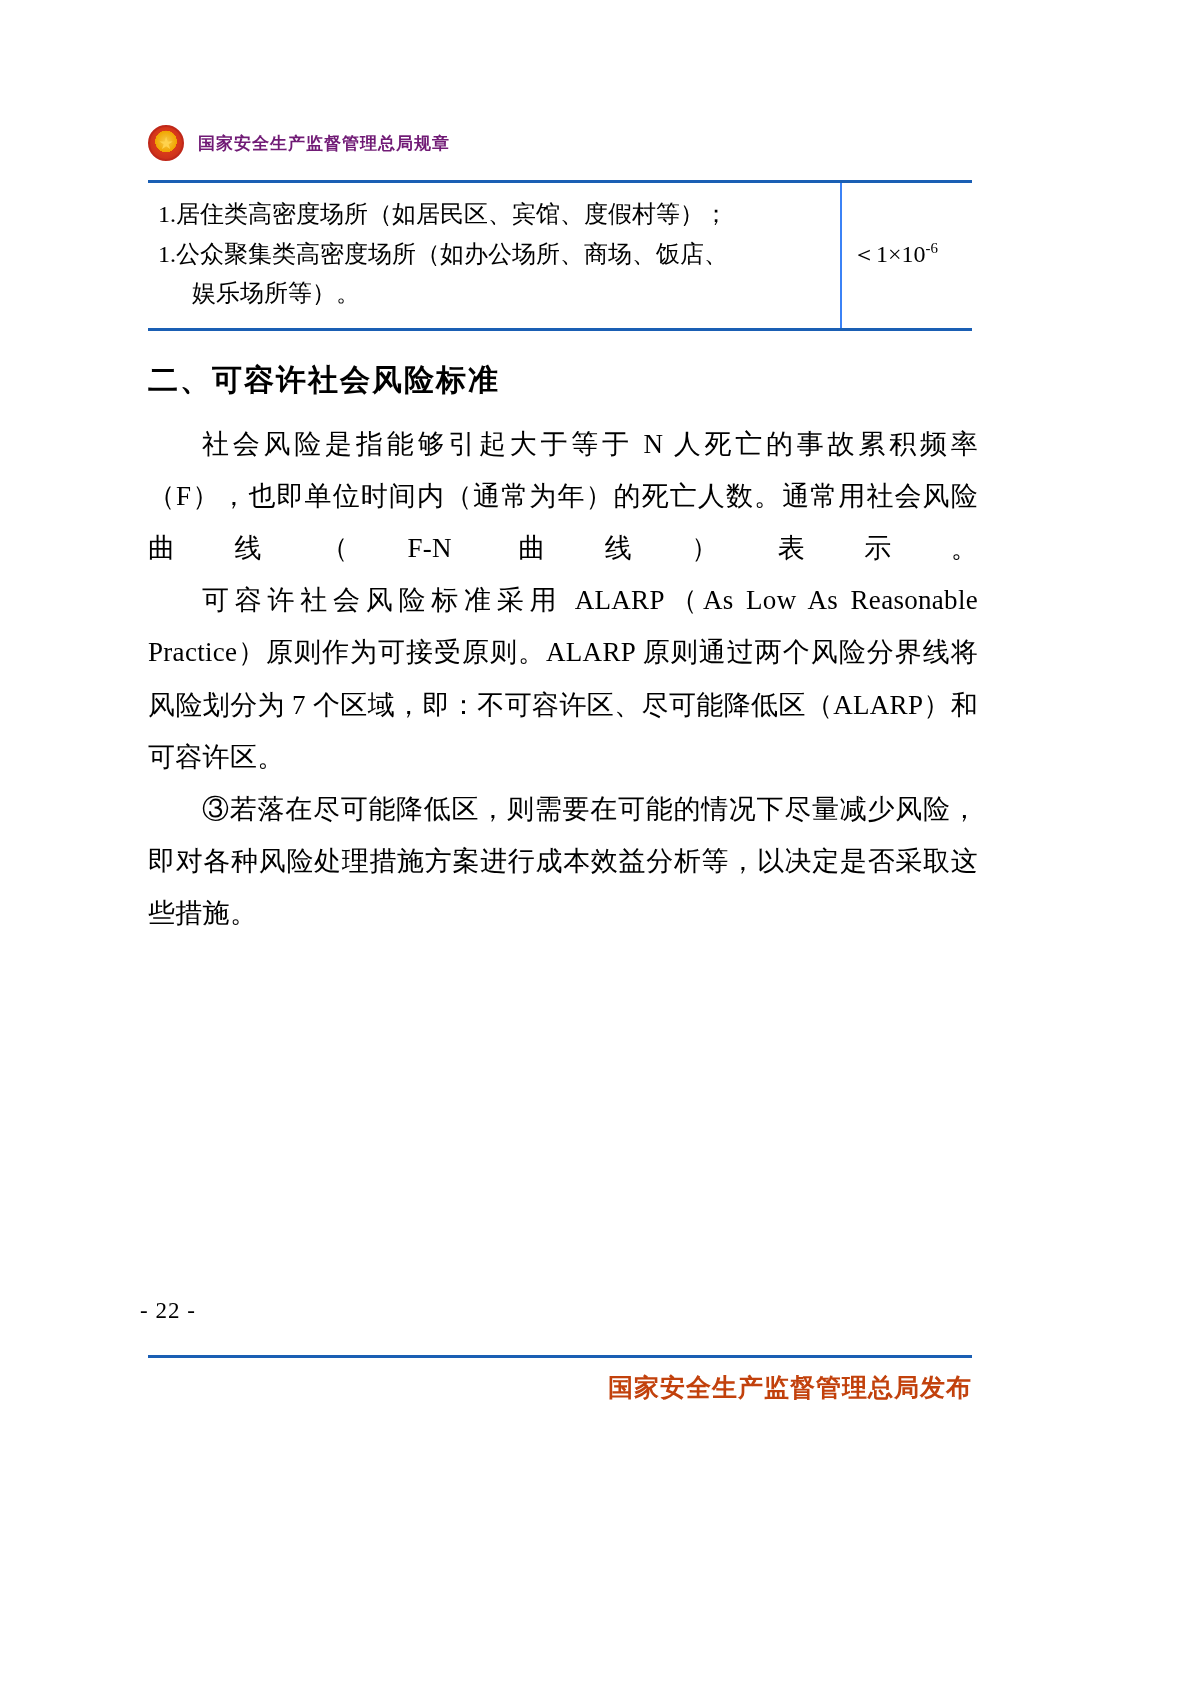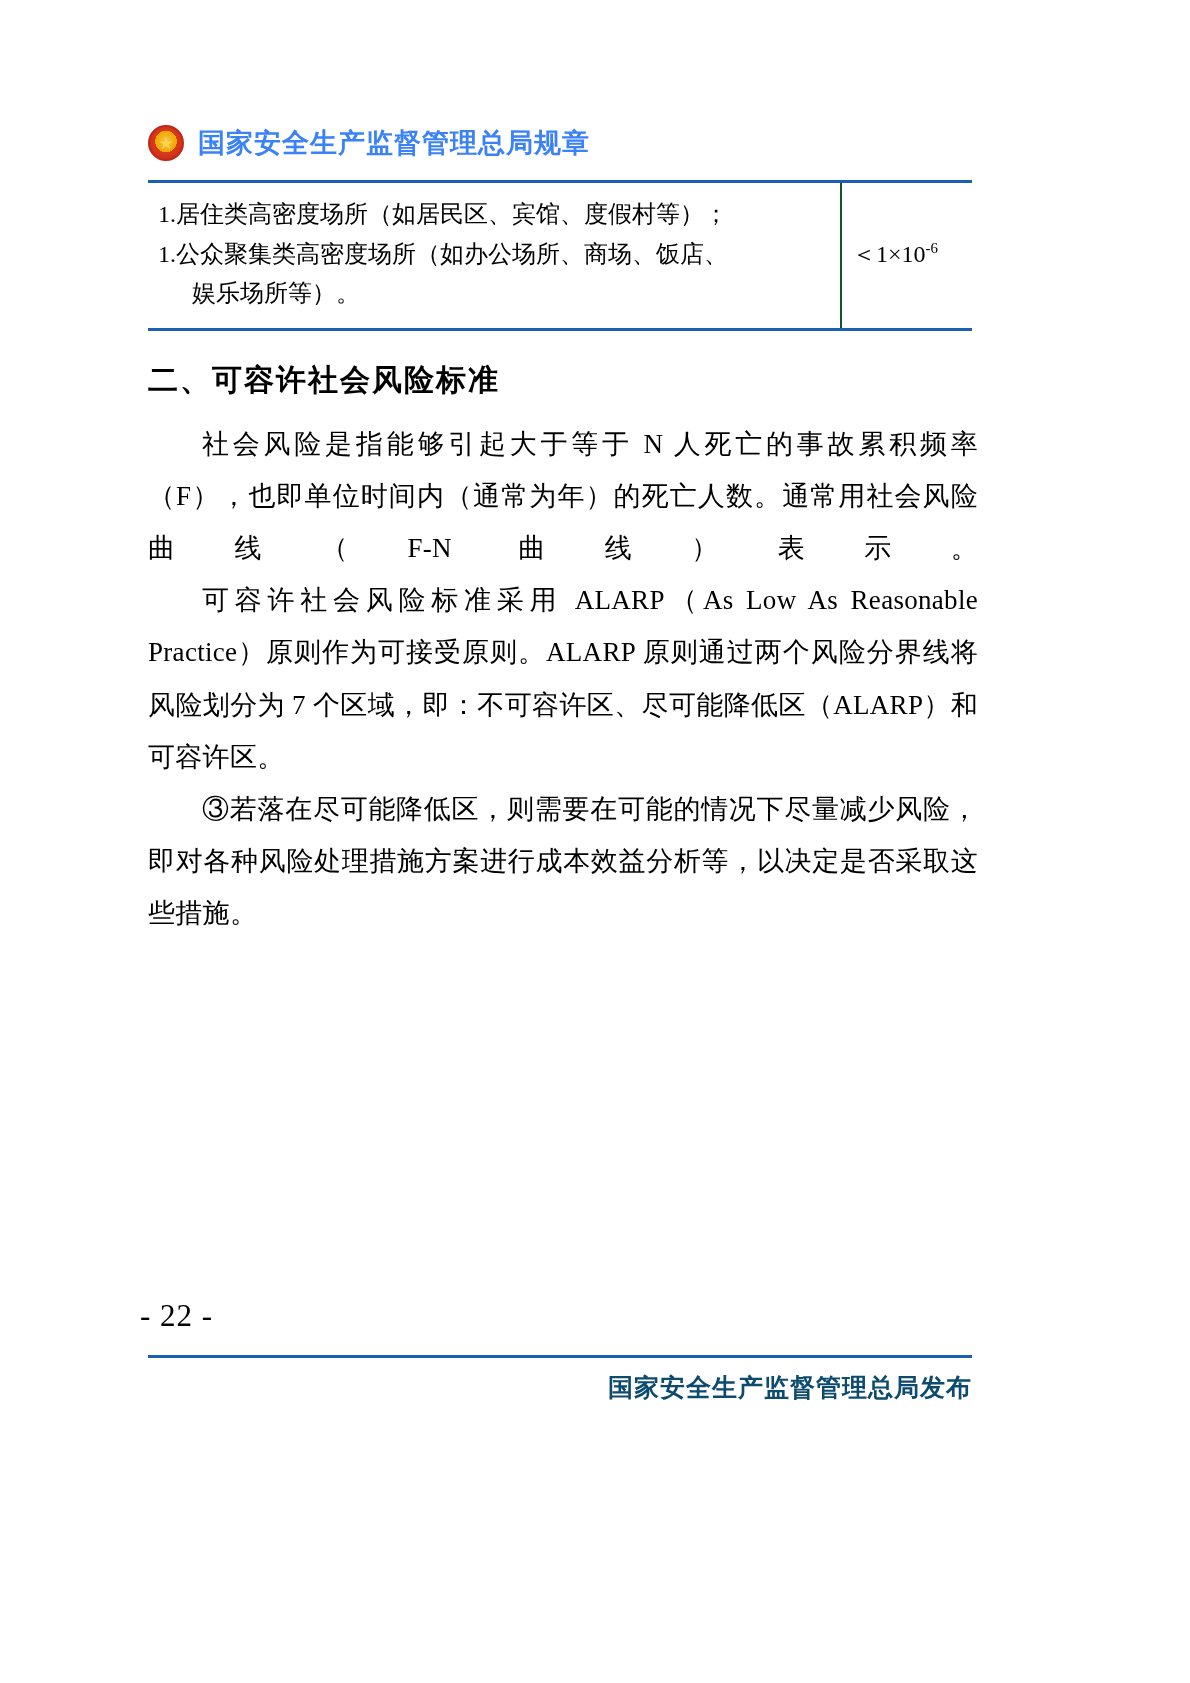--- a/index.html
+++ b/index.html
@@ -54,22 +54,22 @@
     align-items: center;
     justify-content: center;
     color: #ffd24d;
     font-size: 17px;
     line-height: 1;
   }
   .header-title {
     margin-left: 14px;
     font-family: Liberation Sans, sans-serif;
     font-weight: bold;
-    font-size: 27px;
-    color: #3b82f6;
+    font-size: 17px;
+    color: #701a75;
     letter-spacing: 1px;
     white-space: nowrap;
   }
 
   
   .table-wrap {
     position: absolute;
     left: 148px;
     top: 180px;
     width: 824px;
@@ -86,21 +86,21 @@
     width: 100%;
     border-collapse: collapse;
     table-layout: fixed;
   }
   table.risk td {
     vertical-align: middle;
     padding: 12px 10px 14px 10px;
   }
   td.left-cell {
     width: 672px;
-    border-right: 2px solid #14532d;
+    border-right: 2px solid #3b82f6;
     font-size: 24px;
     line-height: 1.65;
     padding-left: 14px;
   }
   td.right-cell {
     font-size: 24px;
     font-family: "Liberation Serif", serif;
   }
   .item-line {
     white-space: nowrap;
@@ -140,41 +140,41 @@
   }
   p.para.lastline-left {
     text-align-last: left;
   }
 
   
   .page-number {
     position: absolute;
     left: 140px;
     top: 1298px;
-    font-size: 31px;
+    font-size: 23px;
     letter-spacing: 1px;
   }
   .footer-rule {
     position: absolute;
     left: 148px;
     top: 1355px;
     width: 824px;
     border-top: 3px solid #1a5fb4;
     height: 0;
   }
   .footer-text {
     position: absolute;
     left: 148px;
     top: 1371px;
     width: 824px;
     text-align: right;
     font-family: "Liberation Sans", sans-serif;
     font-weight: bold;
     font-size: 25px;
-    color: #0c4a6e;
+    color: #c2410c;
     letter-spacing: 1px;
   }
 </style>
 </head>
 <body>
 
 <div class="page">
 
   <div class="header">
     <div class="emblem"></div>

